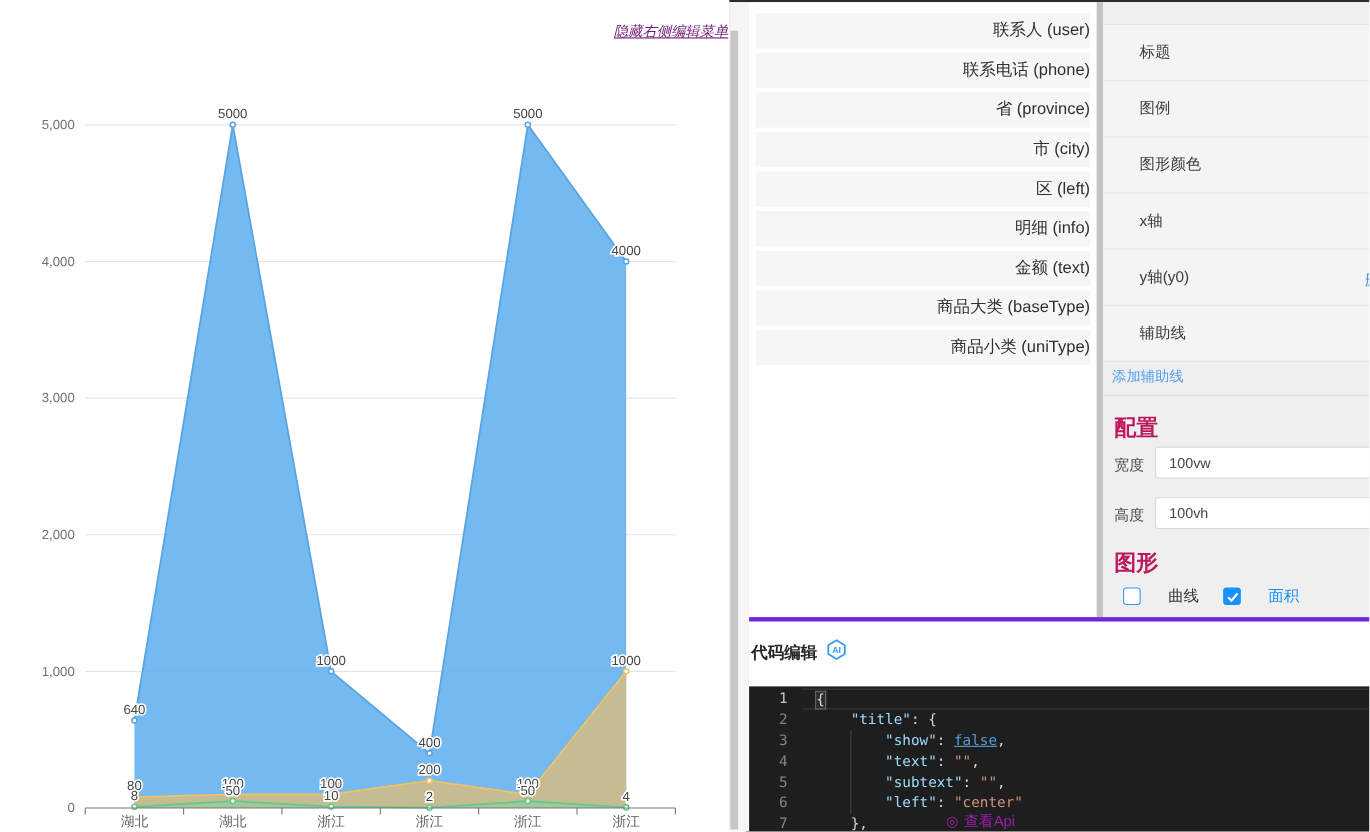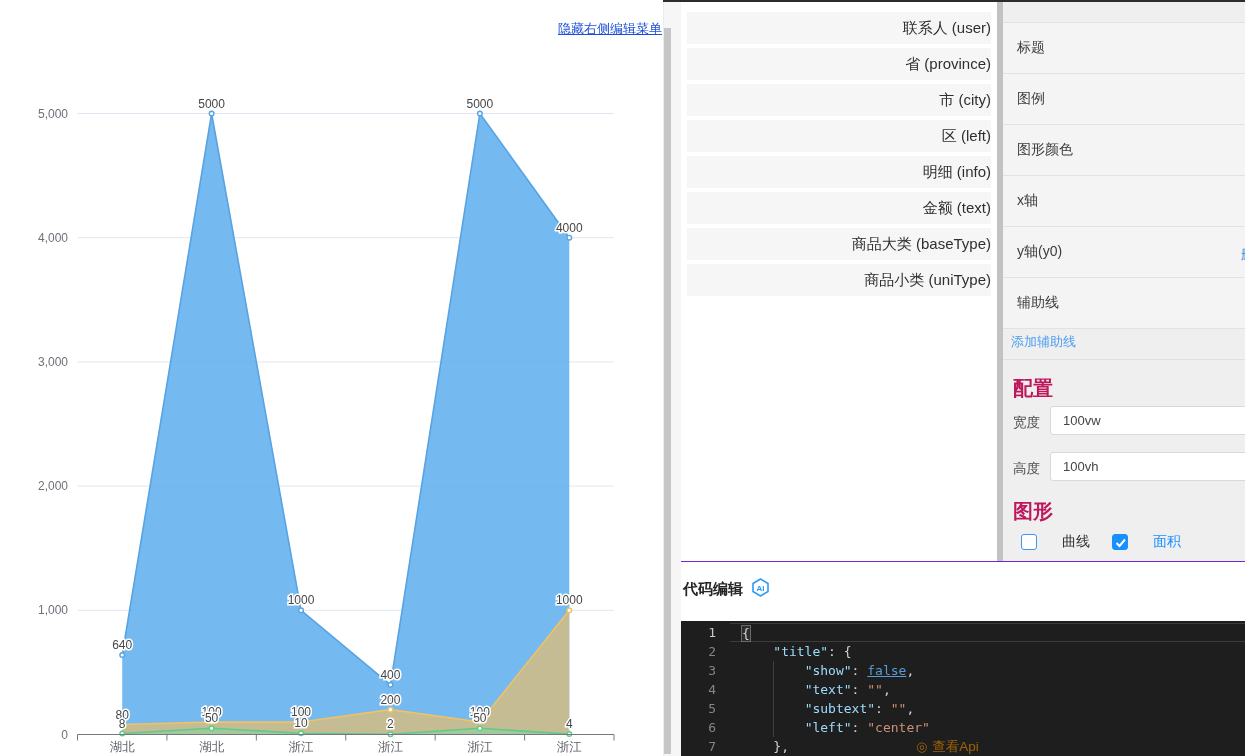--- a/index.html
+++ b/index.html
@@ -3,42 +3,42 @@
 <meta charset="utf-8">
 <style>
   * { margin:0; padding:0; box-sizing:border-box; }
   html,body { width:1245px; height:756px; overflow:hidden; background:#fff;
     font-family:"Liberation Sans","DejaVu Sans",sans-serif; }
   #stage { position:relative; width:1245px; height:756px; background:#fff; }
   #top-strip { position:absolute; left:0; top:0; width:1245px; height:2px; background:#2c2c2c; }
 
   
   #chart-pane { position:absolute; left:0; top:0; width:663px; height:756px; background:#fff; }
-  #hide-menu-link { position:absolute; left:558px; top:20px; font-size:13px; color:#1d4ed8;
-    text-decoration:underline; cursor:pointer; white-space:nowrap; }
+  #hide-menu-link { position:absolute; left:558px; top:20px; font-size:13px; color:#701a75;
+    text-decoration:underline; cursor:pointer; white-space:nowrap;font-style:italic; }
   #chart-svg { position:absolute; left:0; top:0; }
 
   
   #left-scrollbar { position:absolute; left:663px; top:2px; width:18px; height:754px;
     background:#f6f6f6; border-left:1px solid #ececec; z-index:5; }
   #left-scrollbar .thumb { position:absolute; left:0; top:26px; width:7px; height:726px; background:#c6c6c6; }
 
   
   #field-pane { position:absolute; left:681px; top:2px; width:316px; height:559px; background:#fff; padding-top:10px; }
   .field-row { height:32px; margin:0 6px 4px 6px; background:#f6f6f6; text-align:right;
     line-height:32px; font-size:15px; color:#2f2f2f; cursor:grab; }
   #middle-scrollbar { position:absolute; left:997px; top:2px; width:6px; height:559px; background:#f1f1f1; }
   #middle-scrollbar .thumb { position:absolute; left:0; top:0; width:6px; height:559px; background:#c2c2c2; }
 
   
   #settings-pane { position:absolute; left:1003px; top:2px; width:242px; height:559px;
     background:#efefef; overflow:hidden; }
   #sections { position:absolute; left:0; top:20px; width:100%; border-top:1px solid #e2e2e2; }
   .section-row { height:51px; background:#f4f4f4; border-bottom:1px solid #e2e2e2;
-    display:flex; align-items:center; padding-left:14px; font-size:14px; color:#3c3c3c; cursor:pointer; }
+    display:flex; align-items:center; padding-left:33px; font-size:14px; color:#3c3c3c; cursor:pointer; }
   #delete-link-clip { position:absolute; right:0; top:244px; width:4px; height:18px;
     overflow:hidden; color:#3a8ee6; font-size:13px; white-space:nowrap; }
   #add-guide-link { position:absolute; left:8px; top:331px; font-size:13px; color:#4f9ef0; cursor:pointer; }
   #settings-divider { position:absolute; left:0; top:357px; width:100%; border-top:1px solid #e0e0e0; }
   .panel-header { position:absolute; left:10px; font-size:20px; font-weight:bold; color:#be185d; }
   #config-header { top:373px; }
   .input-label { position:absolute; left:10px; font-size:13.5px; color:#4a4a4a; }
   .cfg-input { position:absolute; left:47px; width:320px; height:29px; background:#fff;
     border:1px solid #d9d9d9; border-radius:3px; padding:0 12px; font-size:13px; color:#454545;
     font-family:"Liberation Sans","DejaVu Sans",sans-serif; outline:none; }
@@ -47,37 +47,37 @@
   #shape-header { top:496px; }
   #shape-row { position:absolute; left:18px; top:531px; display:flex; align-items:center; height:18px; }
   .chk { width:16px; height:16px; border-radius:3px; flex:none; cursor:pointer; position:relative; }
   .chk.unchecked { background:#fff; border:1px solid #3d97f2; }
   .chk.checked { background:#1890ff; border:1px solid #1890ff; }
   .chk svg { position:absolute; left:0; top:0; }
   .chk-label { font-size:14px; margin-left:25px; cursor:pointer; }
 
   
   #bottom-section { position:absolute; left:670px; top:561px; width:575px; height:166px;
-    background:#fff; border-top:1px solid #6d28d9; z-index:2; }
+    background:#fff; border-top:4px solid #6d28d9; z-index:2; }
   #code-header-row { position:absolute; left:13px; top:16px; display:flex; align-items:center; }
   #code-header { font-size:15px; font-weight:bold; color:#262626; }
   #ai-icon { margin-left:8px; display:inline-block; }
   #editor { position:absolute; left:8px; top:59px; width:567px; height:136px; background:#1e1e1e;
     font-family:"DejaVu Sans Mono","Liberation Mono",monospace; font-size:13px; line-height:19px;
     color:#d4d4d4; padding-top:2px; overflow:hidden; }
   .code-row { display:flex; height:19px; }
   .gutter { width:52px; padding-right:14px; text-align:right; color:#858585; flex:none; }
   .gutter.active { color:#c6c6c6; }
   .code-text { flex:1; padding-left:12px; white-space:pre; }
   .code-text.cur { border-top:1px solid #3c3c3c; border-bottom:1px solid #3c3c3c; }
   .tk-key { color:#9cdcfe; } .tk-str { color:#ce9178; } .tk-kw { color:#569cd6;text-decoration:underline; } .tk-pn { color:#d4d4d4; }
   .bracket-hl { outline:1px solid #6a6a6a; background:rgba(90,90,90,.25); }
   .cursor { display:inline-block; width:1.5px; height:14px; background:#aeafad; vertical-align:-2px; }
   #indent-guide { position:absolute; left:calc(64px + 4ch); top:40px; width:1px; height:76px; background:#404040; }
-  #view-api-link { position:absolute; left:916px; top:738px; z-index:10; color:#a16207;
+  #view-api-link { position:absolute; left:860px; top:738px; z-index:10; color:#a21caf;
     font-size:13.5px; cursor:pointer; white-space:nowrap;text-align:right; }
   #view-api-link .eye { font-size:13px; margin-right:5px; }
 </style>
 </head>
 <body>
 
 <div id="stage">
   <div id="top-strip"></div>
 
   <div id="chart-pane">
@@ -151,20 +151,21 @@
         <text x="68" y="738.5" text-anchor="end" font-size="12" fill="#6E7079">0</text>
       </svg>
     <a id="hide-menu-link">隐藏右侧编辑菜单</a>
   </div>
   <div id="left-scrollbar">
     <div class="thumb"></div>
   </div>
 
   <div id="field-pane">
       <div class="field-row">联系人 (user)</div>
+      <div class="field-row">联系电话 (phone)</div>
       <div class="field-row">省 (province)</div>
       <div class="field-row">市 (city)</div>
       <div class="field-row">区 (left)</div>
       <div class="field-row">明细 (info)</div>
       <div class="field-row">金额 (text)</div>
       <div class="field-row">商品大类 (baseType)</div>
       <div class="field-row">商品小类 (uniType)</div>
     </div>
   <div id="middle-scrollbar">
     <div class="thumb"></div>

